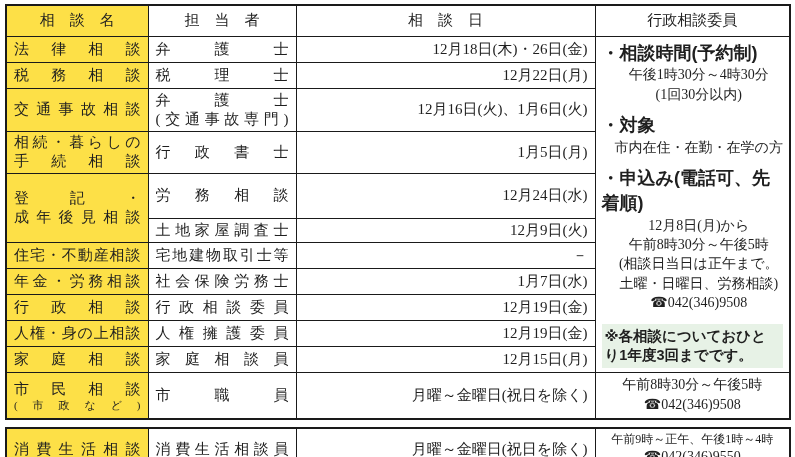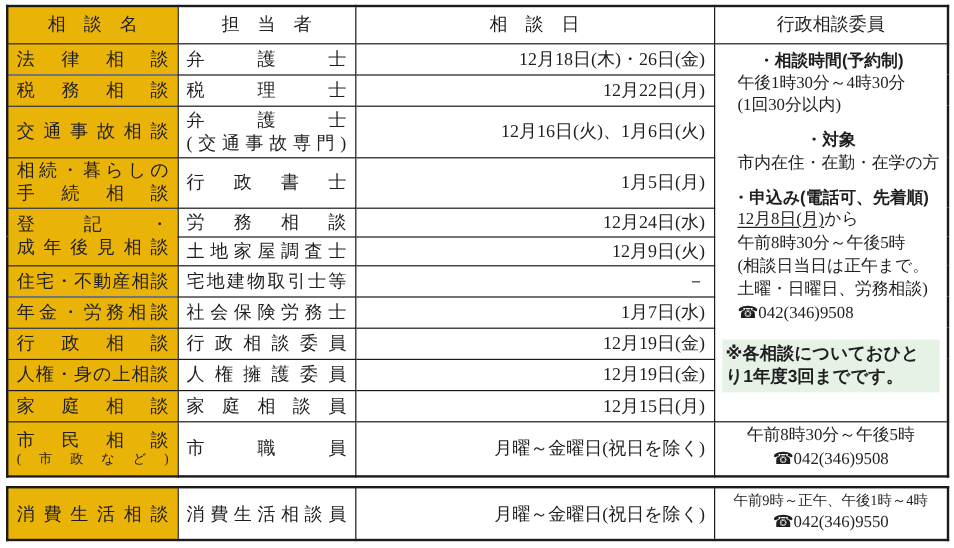--- a/index.html
+++ b/index.html
@@ -15,46 +15,45 @@
     width:784px;
     border:2px solid #1a1a1a;
   }
   td,th{
     border:1px solid #1a1a1a;
     padding:1px 7px;
     font-weight:normal;
     font-size:15px;
     overflow:hidden;
   }
-  .green{background:#eab308;}
+  .green{background:#fde047;}
   .hdr{text-align:center;font-size:15px;}
   .j{text-align:justify;text-align-last:justify;text-justify:inter-character;}
   .pre{white-space:pre-line;}
   .date-cell{text-align:right;font-size:15px;}
   .rh-head{height:31px;}
   .rh-s{height:26px;}
   .rh-m{height:24px;}
   .rh-d{height:43px;}
   .rh-d2{height:42px;}
   .rh-c{height:42px;}
   .side-cell{
     vertical-align:top;
     padding:4px 6px 4px 6px;
     font-size:14px;
     line-height:1.38;
   }
   .side-sec{margin-bottom:9px;}
   .side-title{
     font-weight:bold;
     font-family:"Liberation Sans","DejaVu Sans",sans-serif;
-    font-size:14px;
-    text-align:center;
-  }
-  .side-line{padding-left:13px;}
-  .u{text-decoration:underline;text-underline-offset:2px;margin-top:15px;}
+    font-size:18px;
+  }
+  .side-line{padding-left:13px;text-align:center;}
+  .u{text-underline-offset:2px;margin-top:15px;}
   .side-note{
     background:#e7f2e6;
     font-weight:bold;
     font-family:"Liberation Sans","DejaVu Sans",sans-serif;
     font-size:14.5px;
     padding:3px 3px;
     line-height:1.3;
     margin-top:12px;
   }
   .name-main{font-size:15px;}

